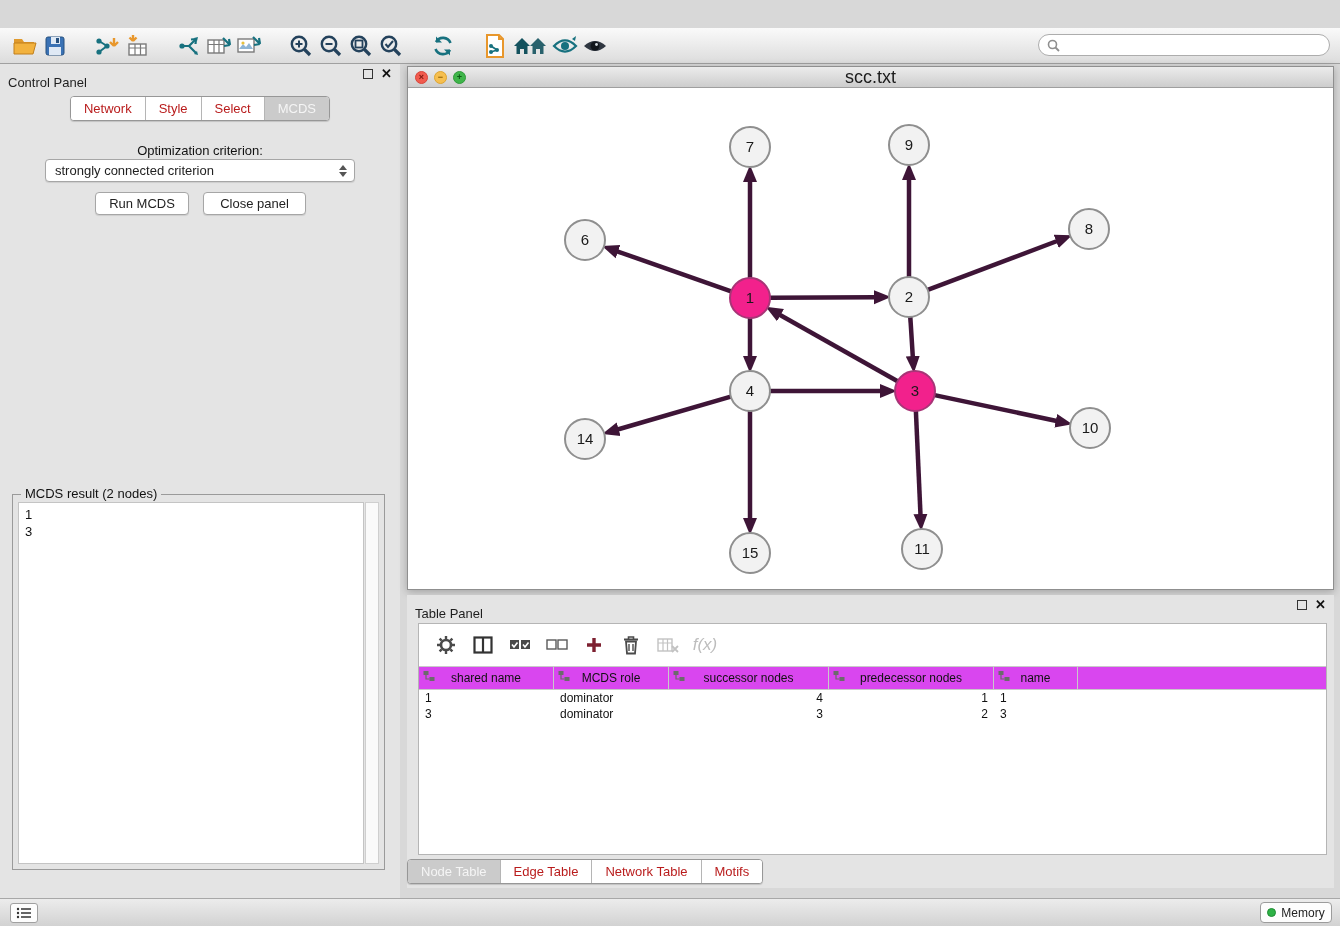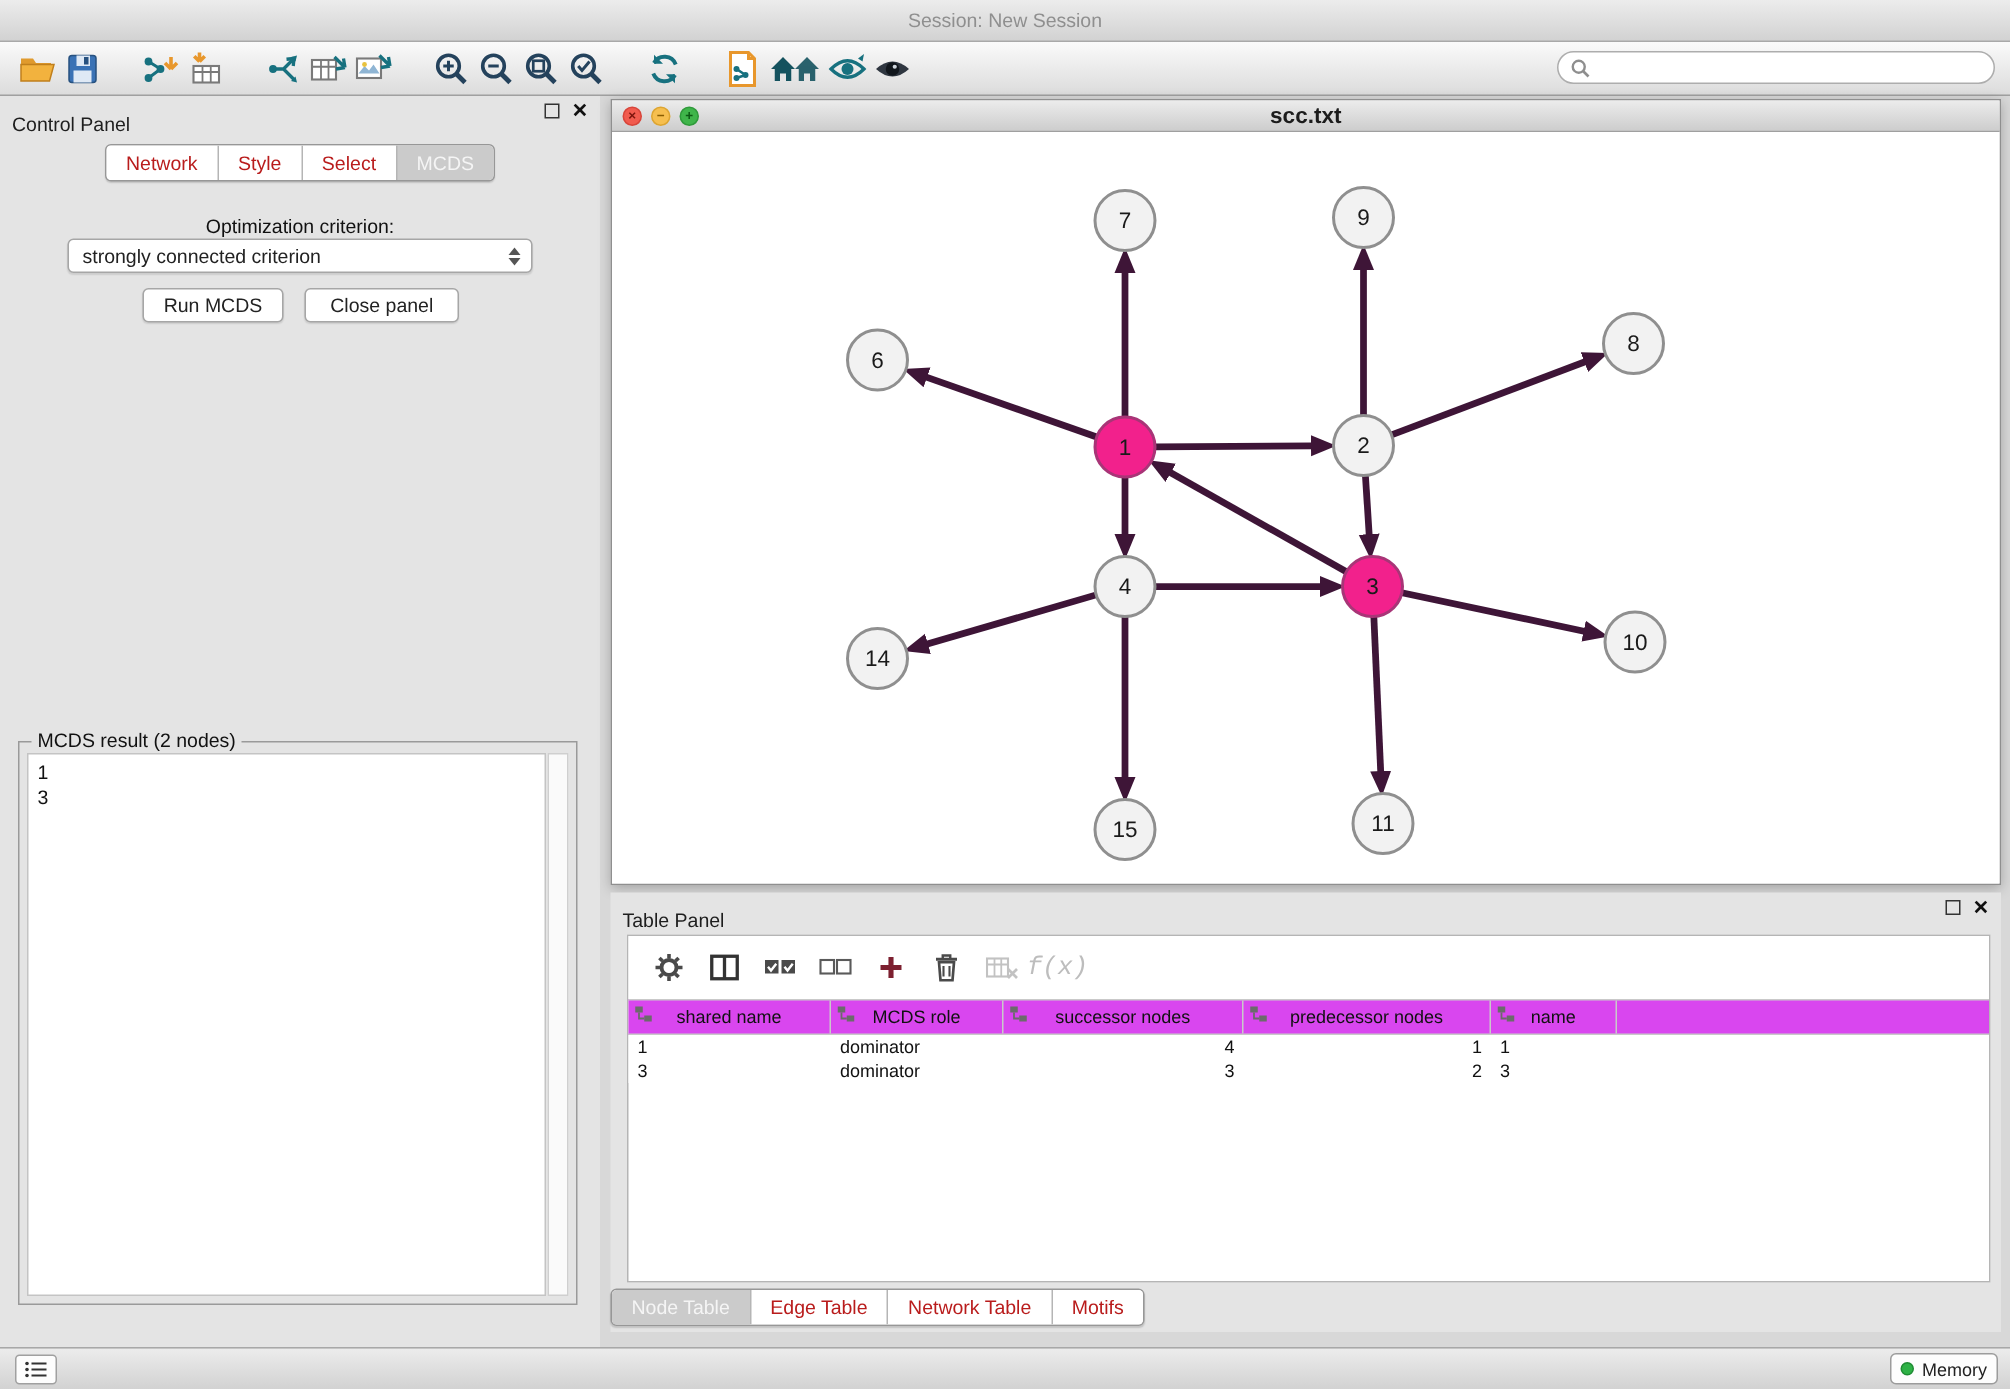--- a/index.html
+++ b/index.html
@@ -59,35 +59,35 @@
     border:1px solid #9a9a9a; }
   .result-legend { position:absolute; left:8px; top:-9px; background:#e4e4e4; padding:0 4px; font-size:13px; color:#111; }
   .result-box { position:absolute; left:5px; top:7px; right:20px; bottom:5px; background:#fff; border:1px solid #c4c4c4; padding:3px 6px; font-size:13px; line-height:17px; color:#111; overflow:hidden; }
   .result-scrollbar { position:absolute; right:5px; top:7px; width:14px; bottom:5px; background:#fafafa; border:1px solid #cfcfcf; }
 
   
   .net-window { position:absolute; left:407px; top:66px; width:927px; height:524px;
     border:1px solid #8f8f8f; box-shadow:0 2px 8px rgba(0,0,0,.25); background:#fff; }
   .net-titlebar { position:relative; height:21px; background:linear-gradient(#ececec,#cdcdcd);
     border-bottom:1px solid #9f9f9f; display:flex; align-items:center; justify-content:center; }
-  .net-title { font-size:15px; color:#1c1c1c;font-weight:bold; }
+  .net-title { font-size:18px; color:#1c1c1c; }
   .traffic { position:absolute; left:7px; top:4px; display:flex; gap:6px; }
   .light { width:13px; height:13px; border-radius:50%; display:flex; align-items:center; justify-content:center;
     font-size:9px; font-weight:bold; line-height:1; cursor:default; }
   .light.red    { background:#f15b4e; border:1px solid #d8453a; color:#7c150d; }
   .light.yellow { background:#f6bf4f; border:1px solid #dda531; color:#8a5d00; }
   .light.green  { background:#3fb54a; border:1px solid #2f9a3a; color:#0c5a14; }
   .net-canvas { position:absolute; left:0; top:21px; width:925px; height:501px; background:#fff; }
 
   
   .table-panel { position:absolute; left:407px; top:595px; width:927px; height:293px; background:#e4e4e4; }
   .tp-body { position:absolute; left:11px; top:28px; right:7px; bottom:33px; background:#fff; border:1px solid #b5b5b5; }
   .tp-toolbar { height:42px; display:flex; align-items:center; padding-left:10px; gap:3px; background:#fff; }
   .tp-icon { width:34px; height:32px; display:flex; align-items:center; justify-content:center; cursor:default; }
-  .fx { font-family:Liberation Mono, monospace; font-style:italic; font-size:17px; color:#bdbdbd; }
+  .fx { font-family:Liberation Sans, sans-serif; font-style:italic; font-size:17px; color:#bdbdbd; }
   .thead { display:flex; height:24px; background:#d946ef; border-top:1px solid #c9c9c9; border-bottom:1px solid #c9c9c9; }
   .th { position:relative; display:flex; align-items:center; justify-content:center;
     border-right:1px solid #c9c9c9; font-size:12px; color:#111; }
   .th .tree-ic { position:absolute; left:4px; top:3px; }
   .trow { display:flex; height:16px; font-size:12px; color:#111; background:#fff; }
   .td { padding:1px 6px 0 6px; overflow:hidden; white-space:nowrap; }
   .td.right { text-align:right; }
 
   .tp-tabs-strip { position:absolute; left:0; right:0; bottom:2px; height:30px; display:flex; align-items:center; justify-content:flex-start; }
 
@@ -98,23 +98,20 @@
     border:1px solid #a0a0a0; border-radius:3px; display:flex; align-items:center; justify-content:center; }
   .memory-btn { position:absolute; right:8px; top:3px; width:72px; height:21px; background:#fdfdfd;
     border:1px solid #9c9c9c; border-radius:4px; display:flex; align-items:center; justify-content:center; gap:5px; font-size:12px; }
   .memory-dot { width:9px; height:9px; border-radius:50%; background:#2eb246; border:1px solid #1f8c33; }
 </style>
 </head>
 <body>
 
 <div class="app">
 
-  <div class="titlebar">
-    <span class="title">Session: New Session</span>
-  </div>
 
   <div class="toolbar">
     <div style="width:10px"></div>
     <span class="tb-icon">
       <svg width="26" height="22" viewBox="0 0 26 22">
           <path d="M2 4 h8 l2 3 h10 v3 H2 z" fill="#e09a2d"></path>
           <path d="M2 8 h22 l-3 11 H2 z" fill="#f2b23e" stroke="#c07f1c"></path>
         </svg>
     </span>
     <span class="tb-icon">

